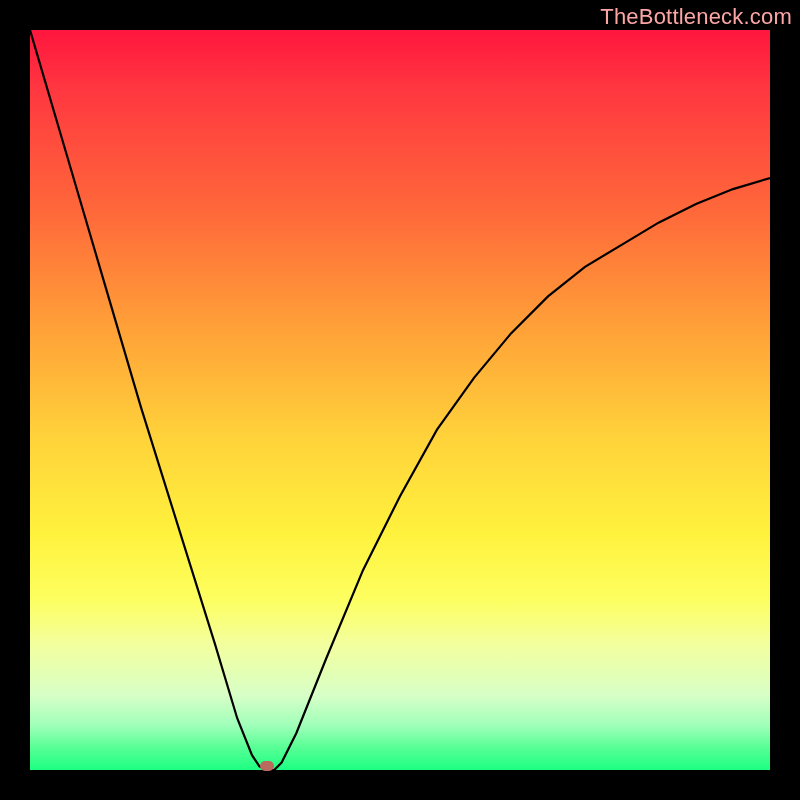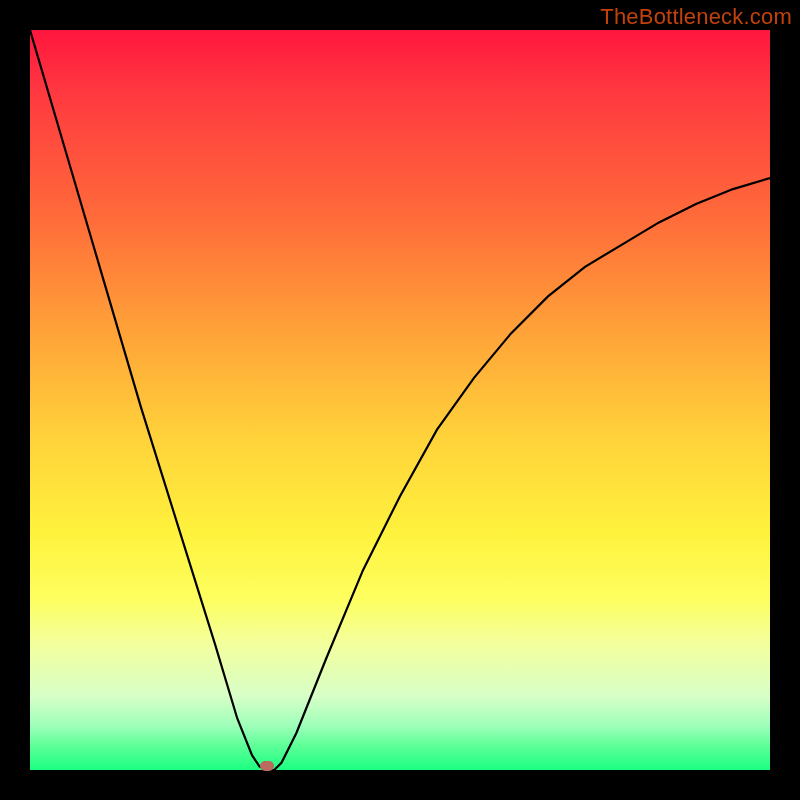--- a/index.html
+++ b/index.html
@@ -37,21 +37,21 @@
       #d7ffc7 90%,
       #9fffb9 94%,
       #57ff95 97%,
       #1cff82 100%
     );
   }
   .attribution {
     position: absolute;
     top: 4px;
     right: 8px;
-    color: #c2410c;
+    color: #fca5a5;
     font-size: 22px;
     font-weight: 500;
     letter-spacing: 0.2px;
     z-index: 5;
   }
   svg.curve {
     position: absolute;
     left: 0;
     top: 0;
     width: 740px;

